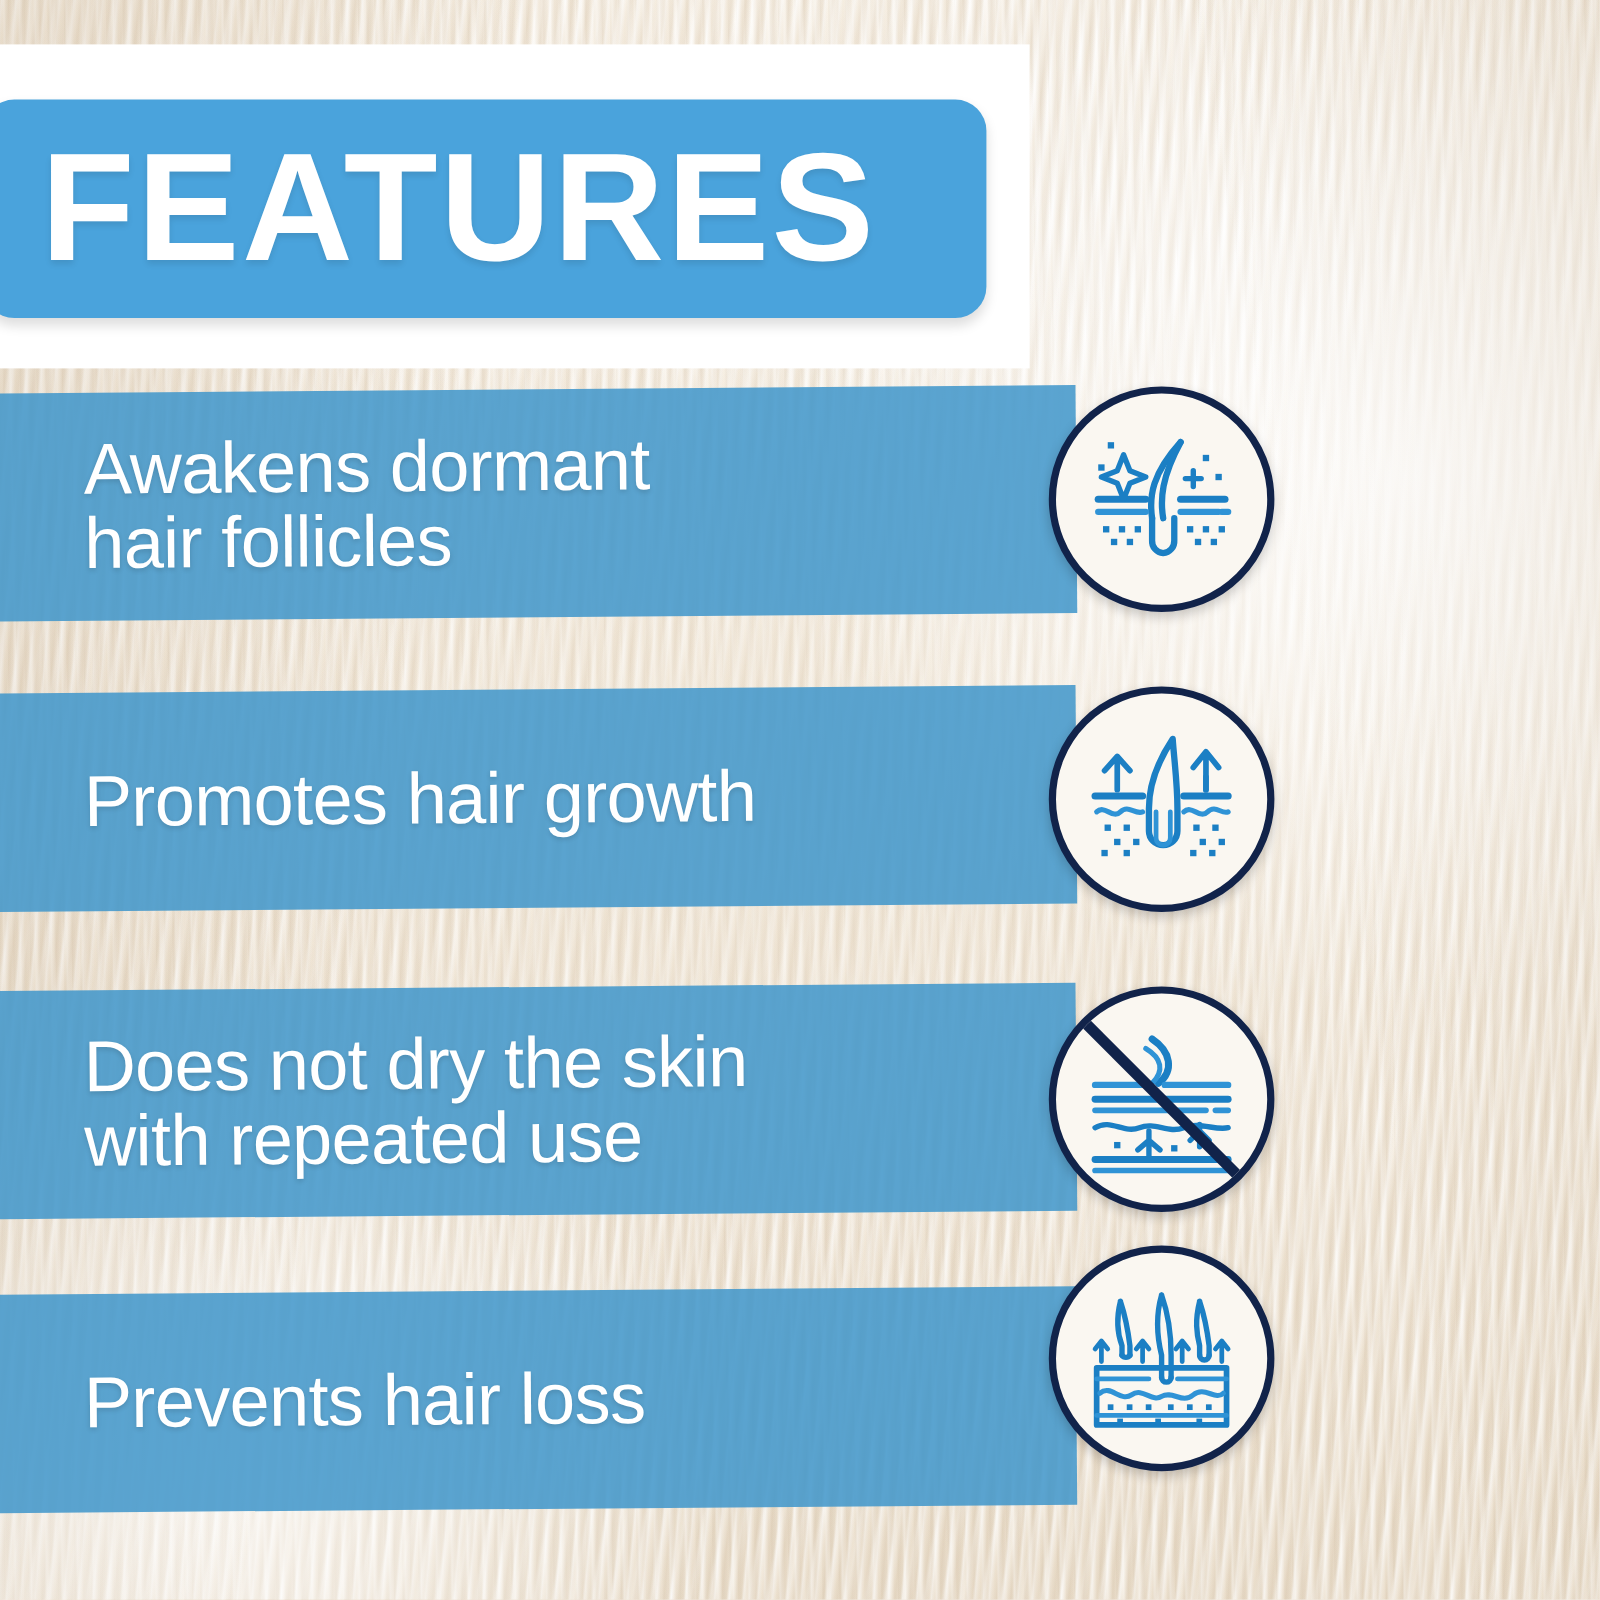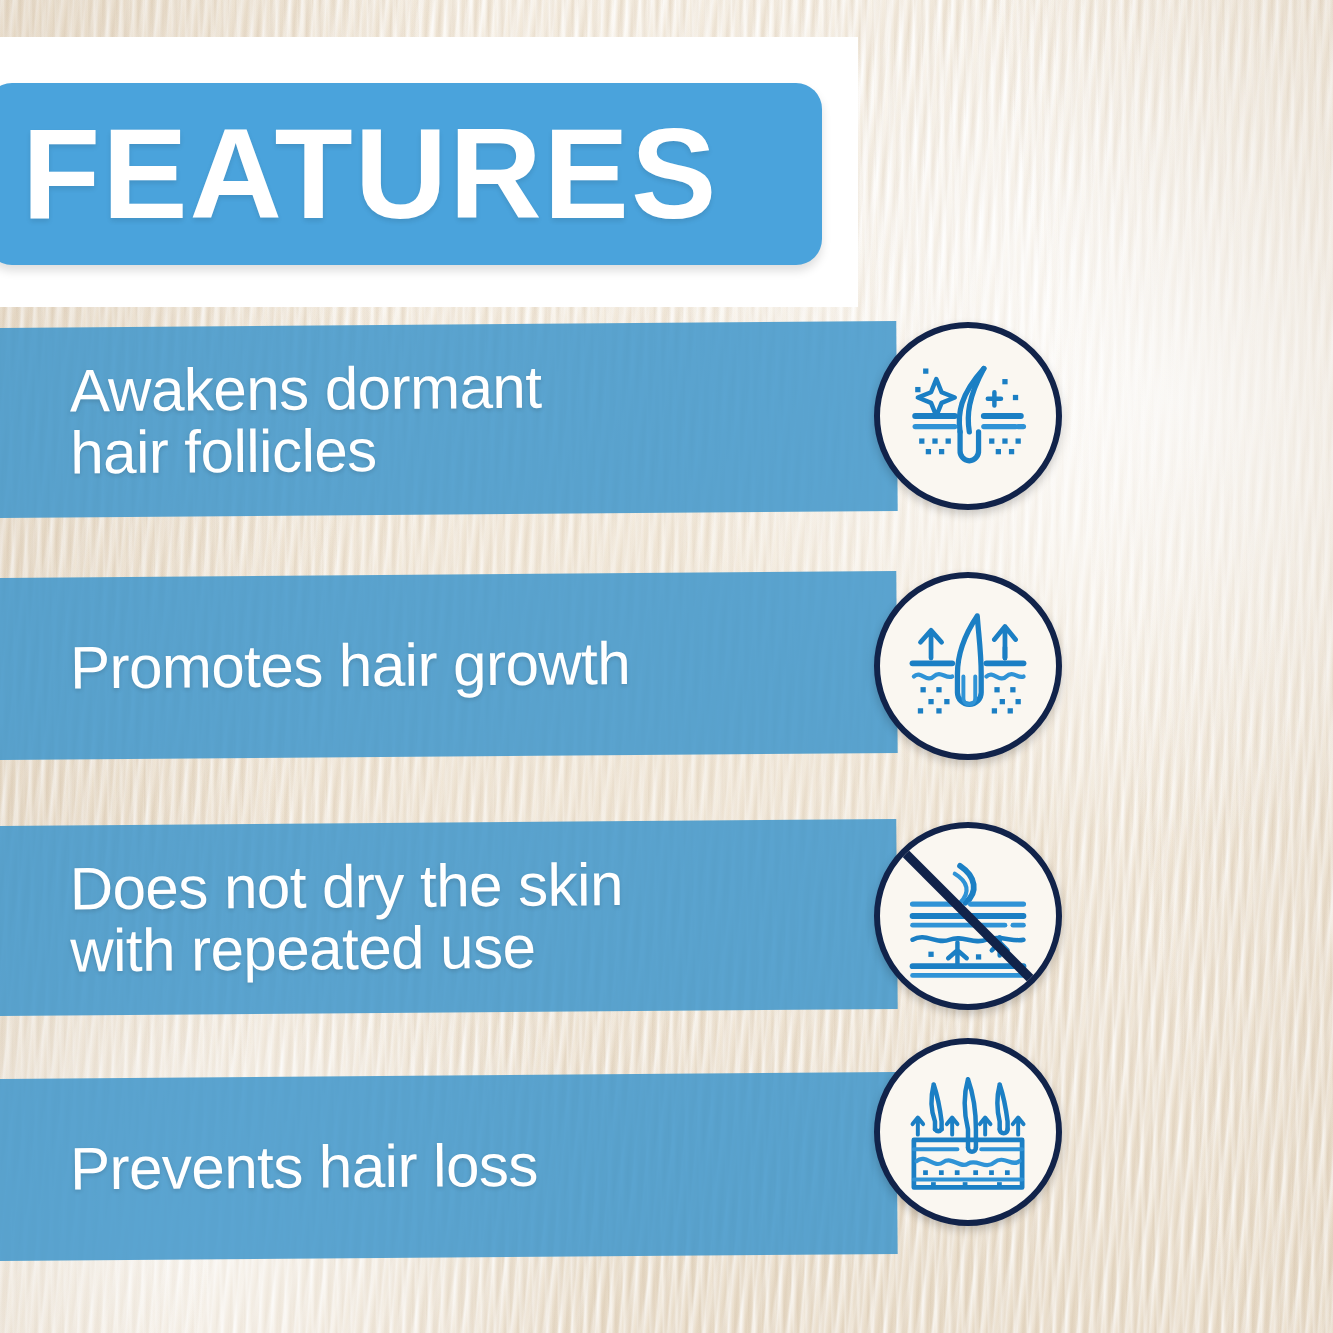--- a/index.html
+++ b/index.html
@@ -84,21 +84,21 @@
     border-radius:26px;
     box-shadow:0 6px 10px rgba(0,0,0,.13);
     display:flex; align-items:center;
   }
   .header-title {
     color:#ffffff;
     font-size:128px;
     font-weight:700;
     letter-spacing:2px;
     line-height:1;
-    margin-left:36px;
+    margin-left:48px;
     font-family:"Liberation Sans", sans-serif;
     text-shadow:0 3px 5px rgba(0,0,0,.10);
   }
 
   
   .band {
     position:absolute;
     background:rgba(64,150,203,0.86);
     display:flex;
     align-items:center;

